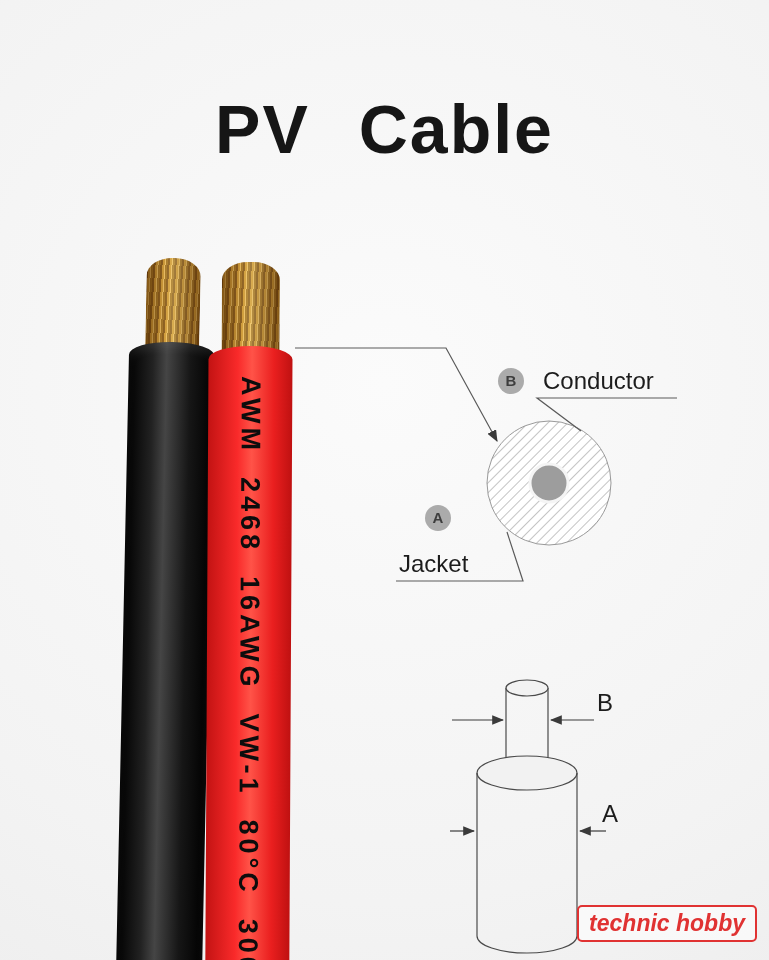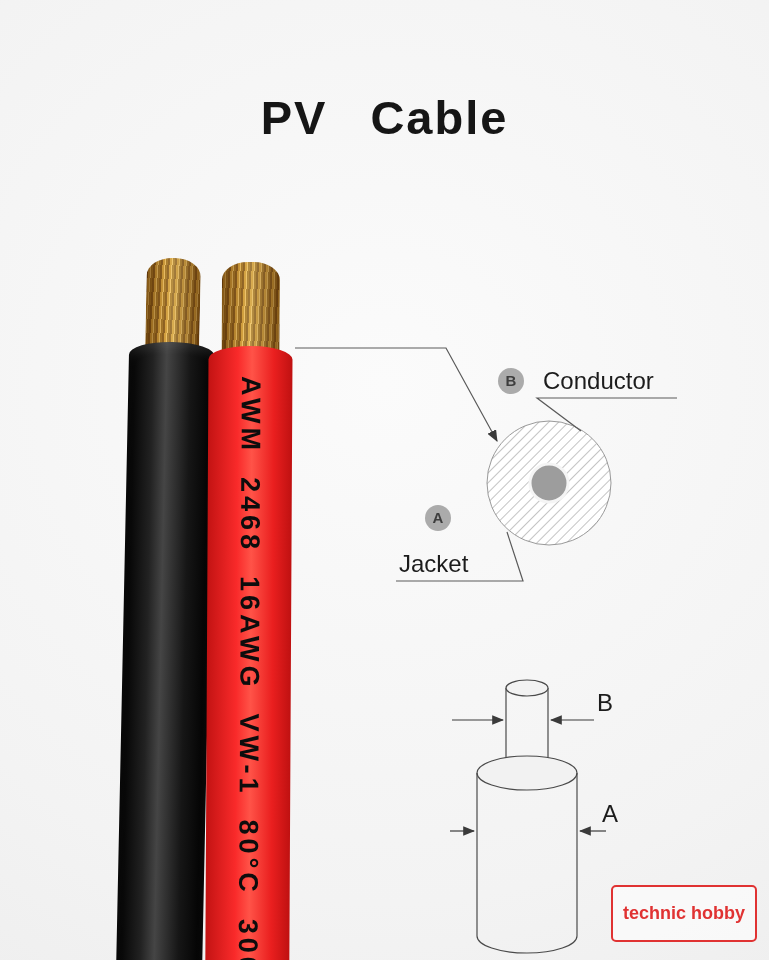--- a/index.html
+++ b/index.html
@@ -6,21 +6,21 @@
   html,body { width:769px; height:960px; }
   body { font-family:"Liberation Sans","DejaVu Sans",sans-serif; overflow:hidden; }
 
   .canvas {
     position:relative; width:769px; height:960px; overflow:hidden;
     background: radial-gradient(120% 90% at 50% 40%, #fbfbfb 0%, var(--background,#f3f3f3) 60%, #ebebeb 100%);
   }
 
   .title {
     position:absolute; top:90px; left:0; width:100%; text-align:center;
-    font-size:47px; font-weight:600; color:#161616;
+    font-size:68px; font-weight:600; color:#161616;
     letter-spacing:2px; word-spacing:28px;
   }
 
   
   .cable { position:absolute; }
   .cable-black { left:131px; top:258px; width:86px; height:720px; transform:rotate(1.2deg); transform-origin:50% 0; }
   .cable-red   { left:209px; top:262px; width:84px; height:716px; transform:rotate(0.3deg); transform-origin:50% 0; }
 
   .copper {
     position:absolute; top:0; left:50%; transform:translateX(-50%);
@@ -57,22 +57,22 @@
   .badge-circle { fill:var(--badge-gray,#ababab); }
   .thin-line { fill:none; stroke:#5a5a5a; stroke-width:1.2; }
   .cyl-line { fill:none; stroke:#4a4a4a; stroke-width:1.2; }
   .cyl-face { fill:#f2f2f2; stroke:#4a4a4a; stroke-width:1.2; }
   .dim-line { fill:none; stroke:#3a3a3a; stroke-width:1.2; }
 
   
   .logo {
     position:absolute; right:12px; bottom:18px;
     border:2px solid var(--logo-red,#e03232); border-radius:5px;
-    padding:16px 10px; color:var(--logo-red,#e03232);
-    font-weight:bold; font-size:18px; background:rgba(255,255,255,.55);
+    padding:3px 10px; color:var(--logo-red,#e03232);
+    font-weight:bold; font-size:23px; background:rgba(255,255,255,.55);font-style:italic;
   }
 </style>
 </head>
 <body>
 
 <div class="canvas">
 
   <h1 class="title">PV Cable</h1>
 
   <div class="cable cable-black">

